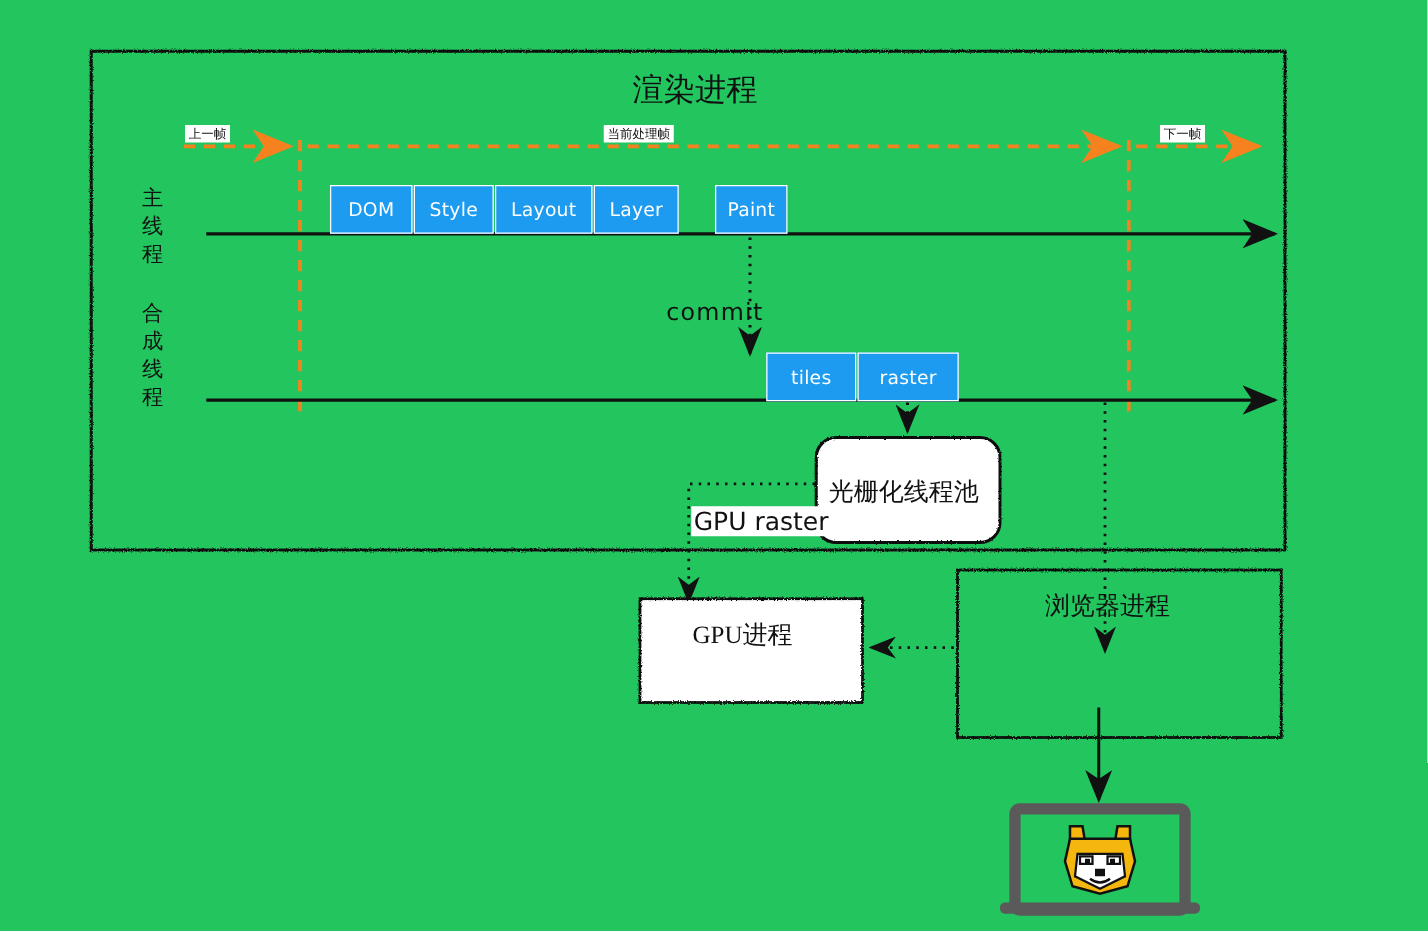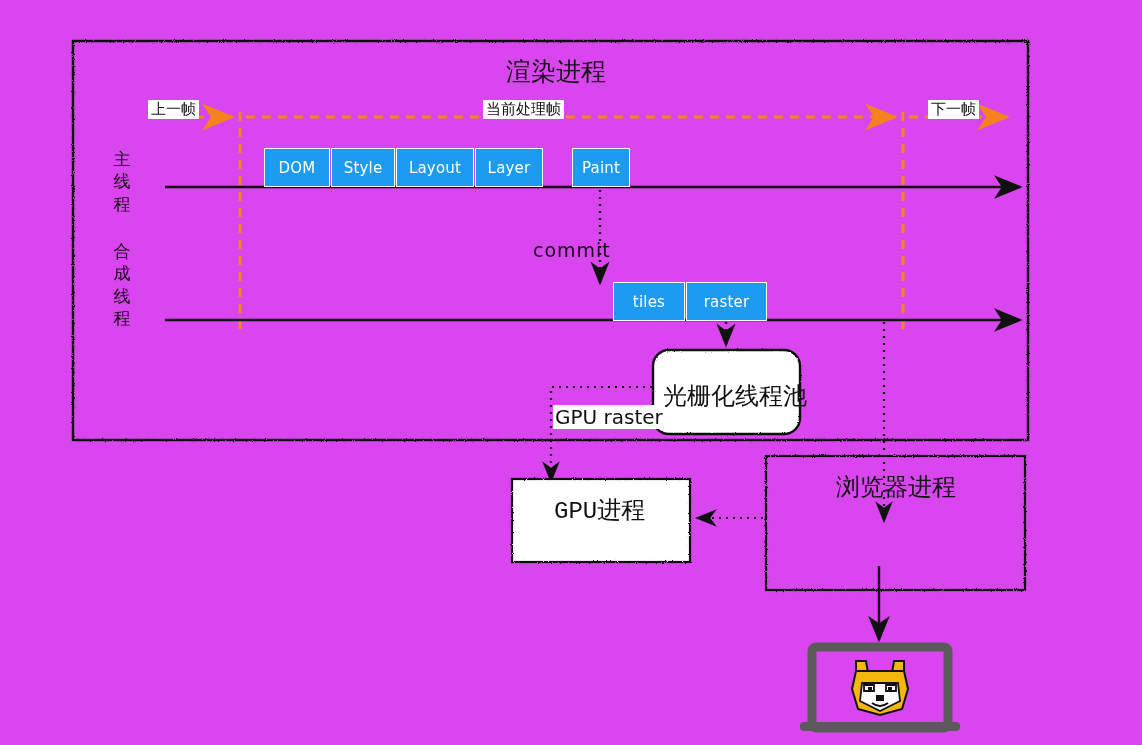--- a/index.html
+++ b/index.html
@@ -7,21 +7,21 @@
     padding: 0;
     background: #ffffff;
   }
   body {
     font-family: "Liberation Sans", sans-serif;
   }
   #stage {
     position: relative;
     width: 1142px;
     height: 745px;
-    background: #d946ef;
+    background: #22c55e;
     overflow: hidden;
   }
   svg#canvas {
     position: absolute;
     left: 0;
     top: 0;
     width: 1142px;
     height: 745px;
   }
   .lbl {
@@ -52,31 +52,31 @@
     position: absolute;
     width: 24px;
     text-align: center;
     font-size: 17px;
     line-height: 1.32;
     color: #111;
     font-family: "DejaVu Sans", sans-serif;
   }
   .frame-label {
     position: absolute;
-    font-size: 15px;
+    font-size: 10px;
     color: #111;
     background: #ffffff;
     padding: 0 3px;
     font-family: "DejaVu Sans", sans-serif;
   }
   .proc-title {
     position: absolute;
-    font-size: 24px;
-    color: #111;
-    font-family: Liberation Mono, monospace;
+    font-size: 20px;
+    color: #111;
+    font-family: Liberation Serif, serif;
   }
   .small-mono {
     position: absolute;
     font-size: 20px;
     color: #111;
     background: #fff;
     padding: 0 2px;
     font-family: "DejaVu Sans", sans-serif;
   }
   .commit-label {

